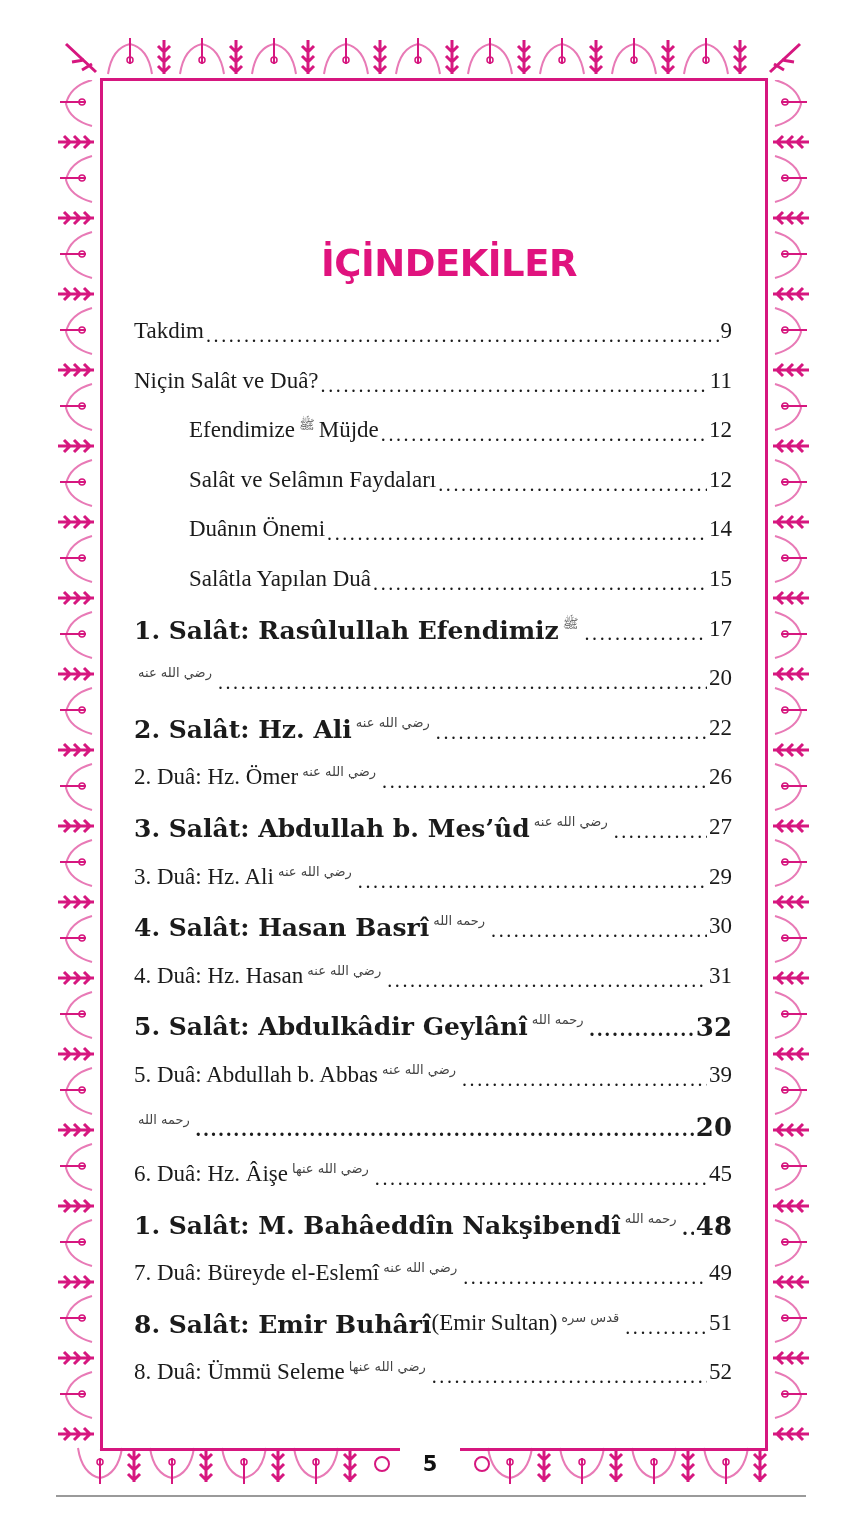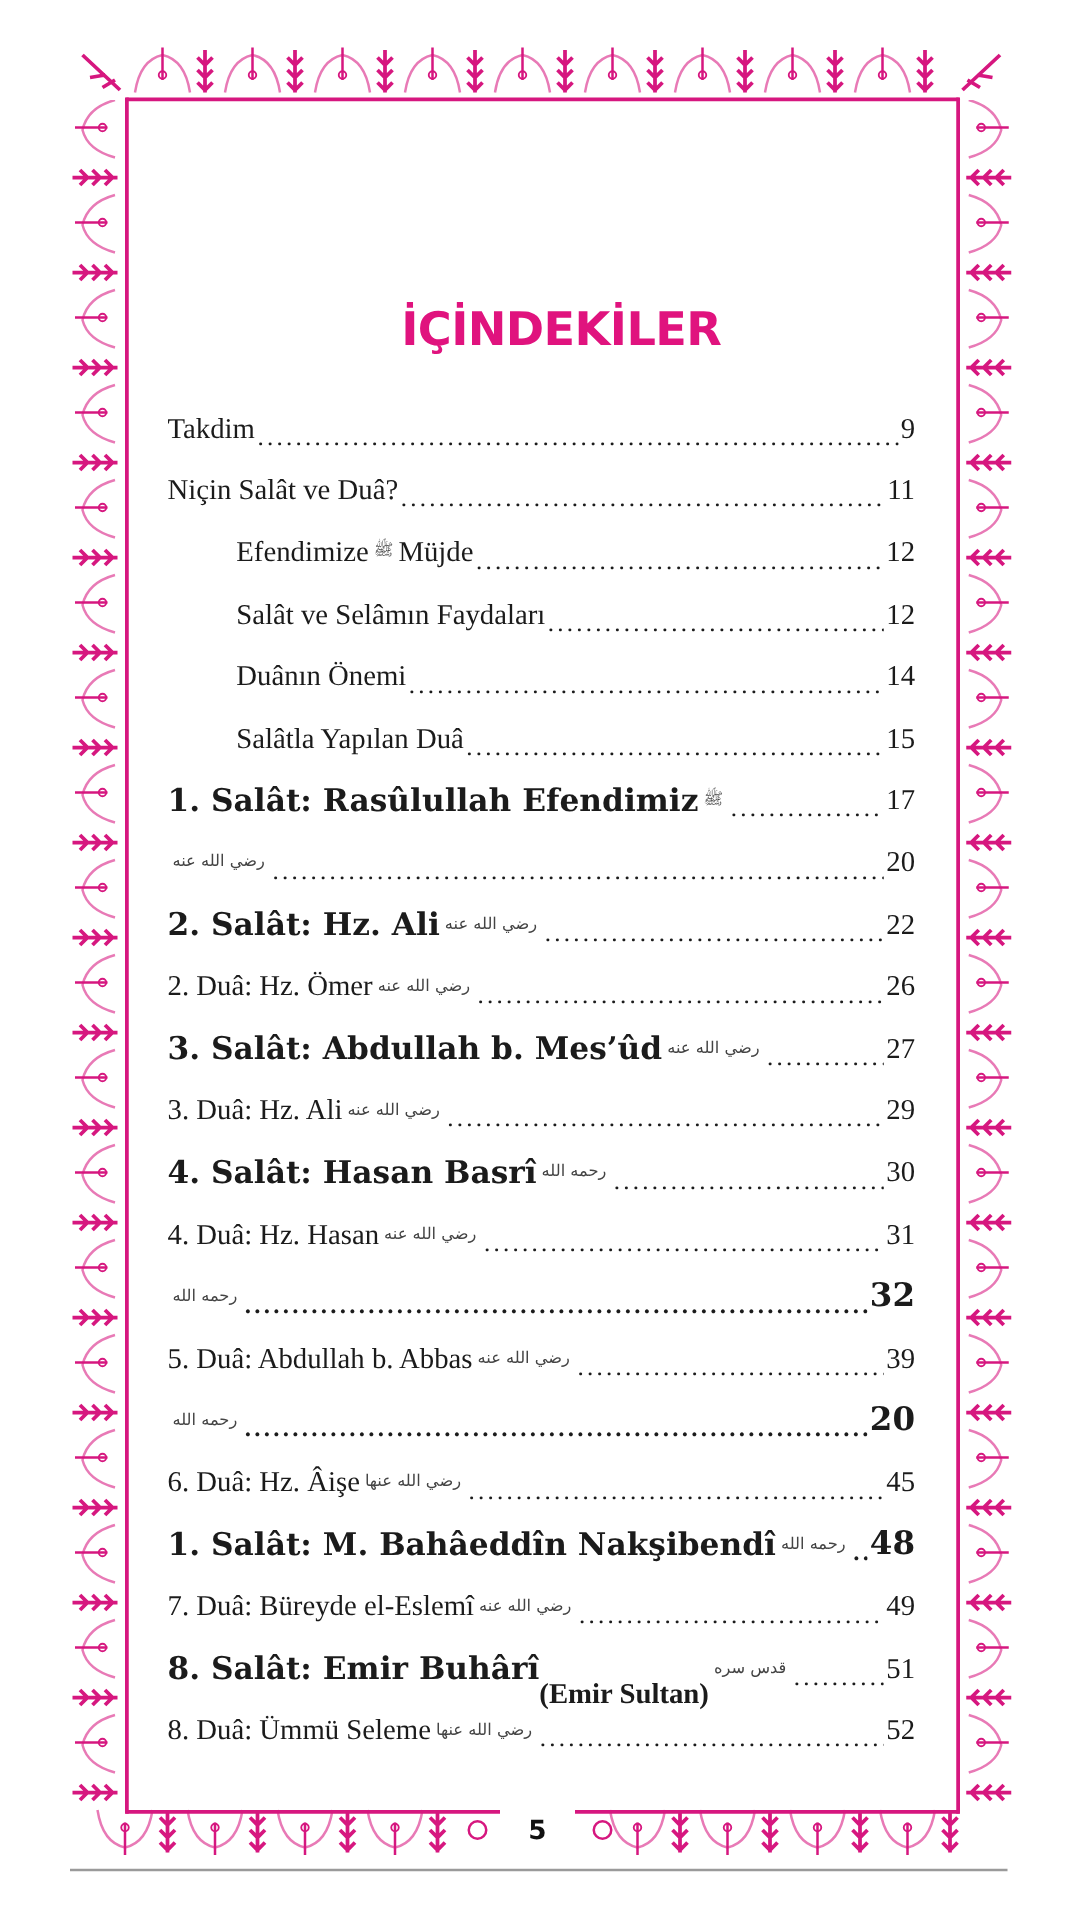--- a/index.html
+++ b/index.html
@@ -19,25 +19,25 @@
   .fl-left { left:100px; top:78px; width:3px; height:1373px; }
   .fl-right { left:765px; top:78px; width:3px; height:1373px; }
   .baseline { position:absolute; left:56px; top:1495px; width:750px; height:2px; background:#9a9a9a; }
 
   .page-num-wrap { position:absolute; left:400px; top:1444px; width:60px; height:40px; background:#fff; display:flex; align-items:center; justify-content:center; }
   .page-num { font-family:"DejaVu Sans", sans-serif; font-weight:bold; font-size:21px; color:#111; }
 
   .title { position:absolute; left:0; width:866px; top:226px; text-align:center; font-family:"DejaVu Sans", sans-serif; font-weight:bold; font-size:37px; color:#e0137e; letter-spacing:-0.5px; }
 
   .toc { position:absolute; left:134px; top:318px; width:598px; }
-  .toc-row { position:relative; height:49.6px; display:flex; align-items:center; font-size:23px; color:#1b1b1b; white-space:nowrap; font-family:"Liberation Serif", serif; }
+  .toc-row { position:relative; height:49.6px; display:flex; align-items:flex-start; font-size:23px; color:#1b1b1b; white-space:nowrap; font-family:"Liberation Serif", serif; }
   .toc-row.indent { padding-left:55px; }
   .toc-row.bold .main { font-weight:bold; font-family:"DejaVu Serif", serif; font-size:25px; }
   .toc-row .label { flex:0 0 auto; }
-  .toc-row .paren { font-weight:bold; font-family:"Liberation Serif", serif; font-size:23px;margin-top:40px; }
+  .toc-row .paren { font-weight:normal; font-family:"Liberation Serif", serif; font-size:23px; }
   .honor { display:inline-block; font-size:13px; color:#444; margin:0 4px; vertical-align:middle; font-family:"DejaVu Sans", sans-serif; }
   .dots { flex:1 1 auto; overflow:hidden; margin:0 2px; position:relative; top:4px; height:22px; }
   .dots::before { content:"........................................................................................................................................................"; letter-spacing:2.6px; font-size:20px; color:#1b1b1b; }
   .toc-row.bold.strong-dots .dots::before { font-weight:bold; }
   .page-ref { flex:0 0 auto; text-align:right; }
   .toc-row.bold.strong-dots .page-ref { font-weight:bold; font-family:"DejaVu Serif", serif; font-size:26px; }
 </style>
 </head>
 <body>
 
@@ -245,20 +245,21 @@
     </div>
 
     <div class="toc-row">
       <span class="label main">4. Duâ: Hz. Hasan</span>
       <span class="honor">رضي الله عنه</span>
       <span class="dots"></span>
       <span class="page-ref">31</span>
     </div>
 
     <div class="toc-row bold strong-dots">
+      <span class="label main">5. Salât: Abdulkâdir Geylânî</span>
       <span class="honor">رحمه الله</span>
       <span class="dots"></span>
       <span class="page-ref">32</span>
     </div>
 
     <div class="toc-row">
       <span class="label main">5. Duâ: Abdullah b. Abbas</span>
       <span class="honor">رضي الله عنه</span>
       <span class="dots"></span>
       <span class="page-ref">39</span>

